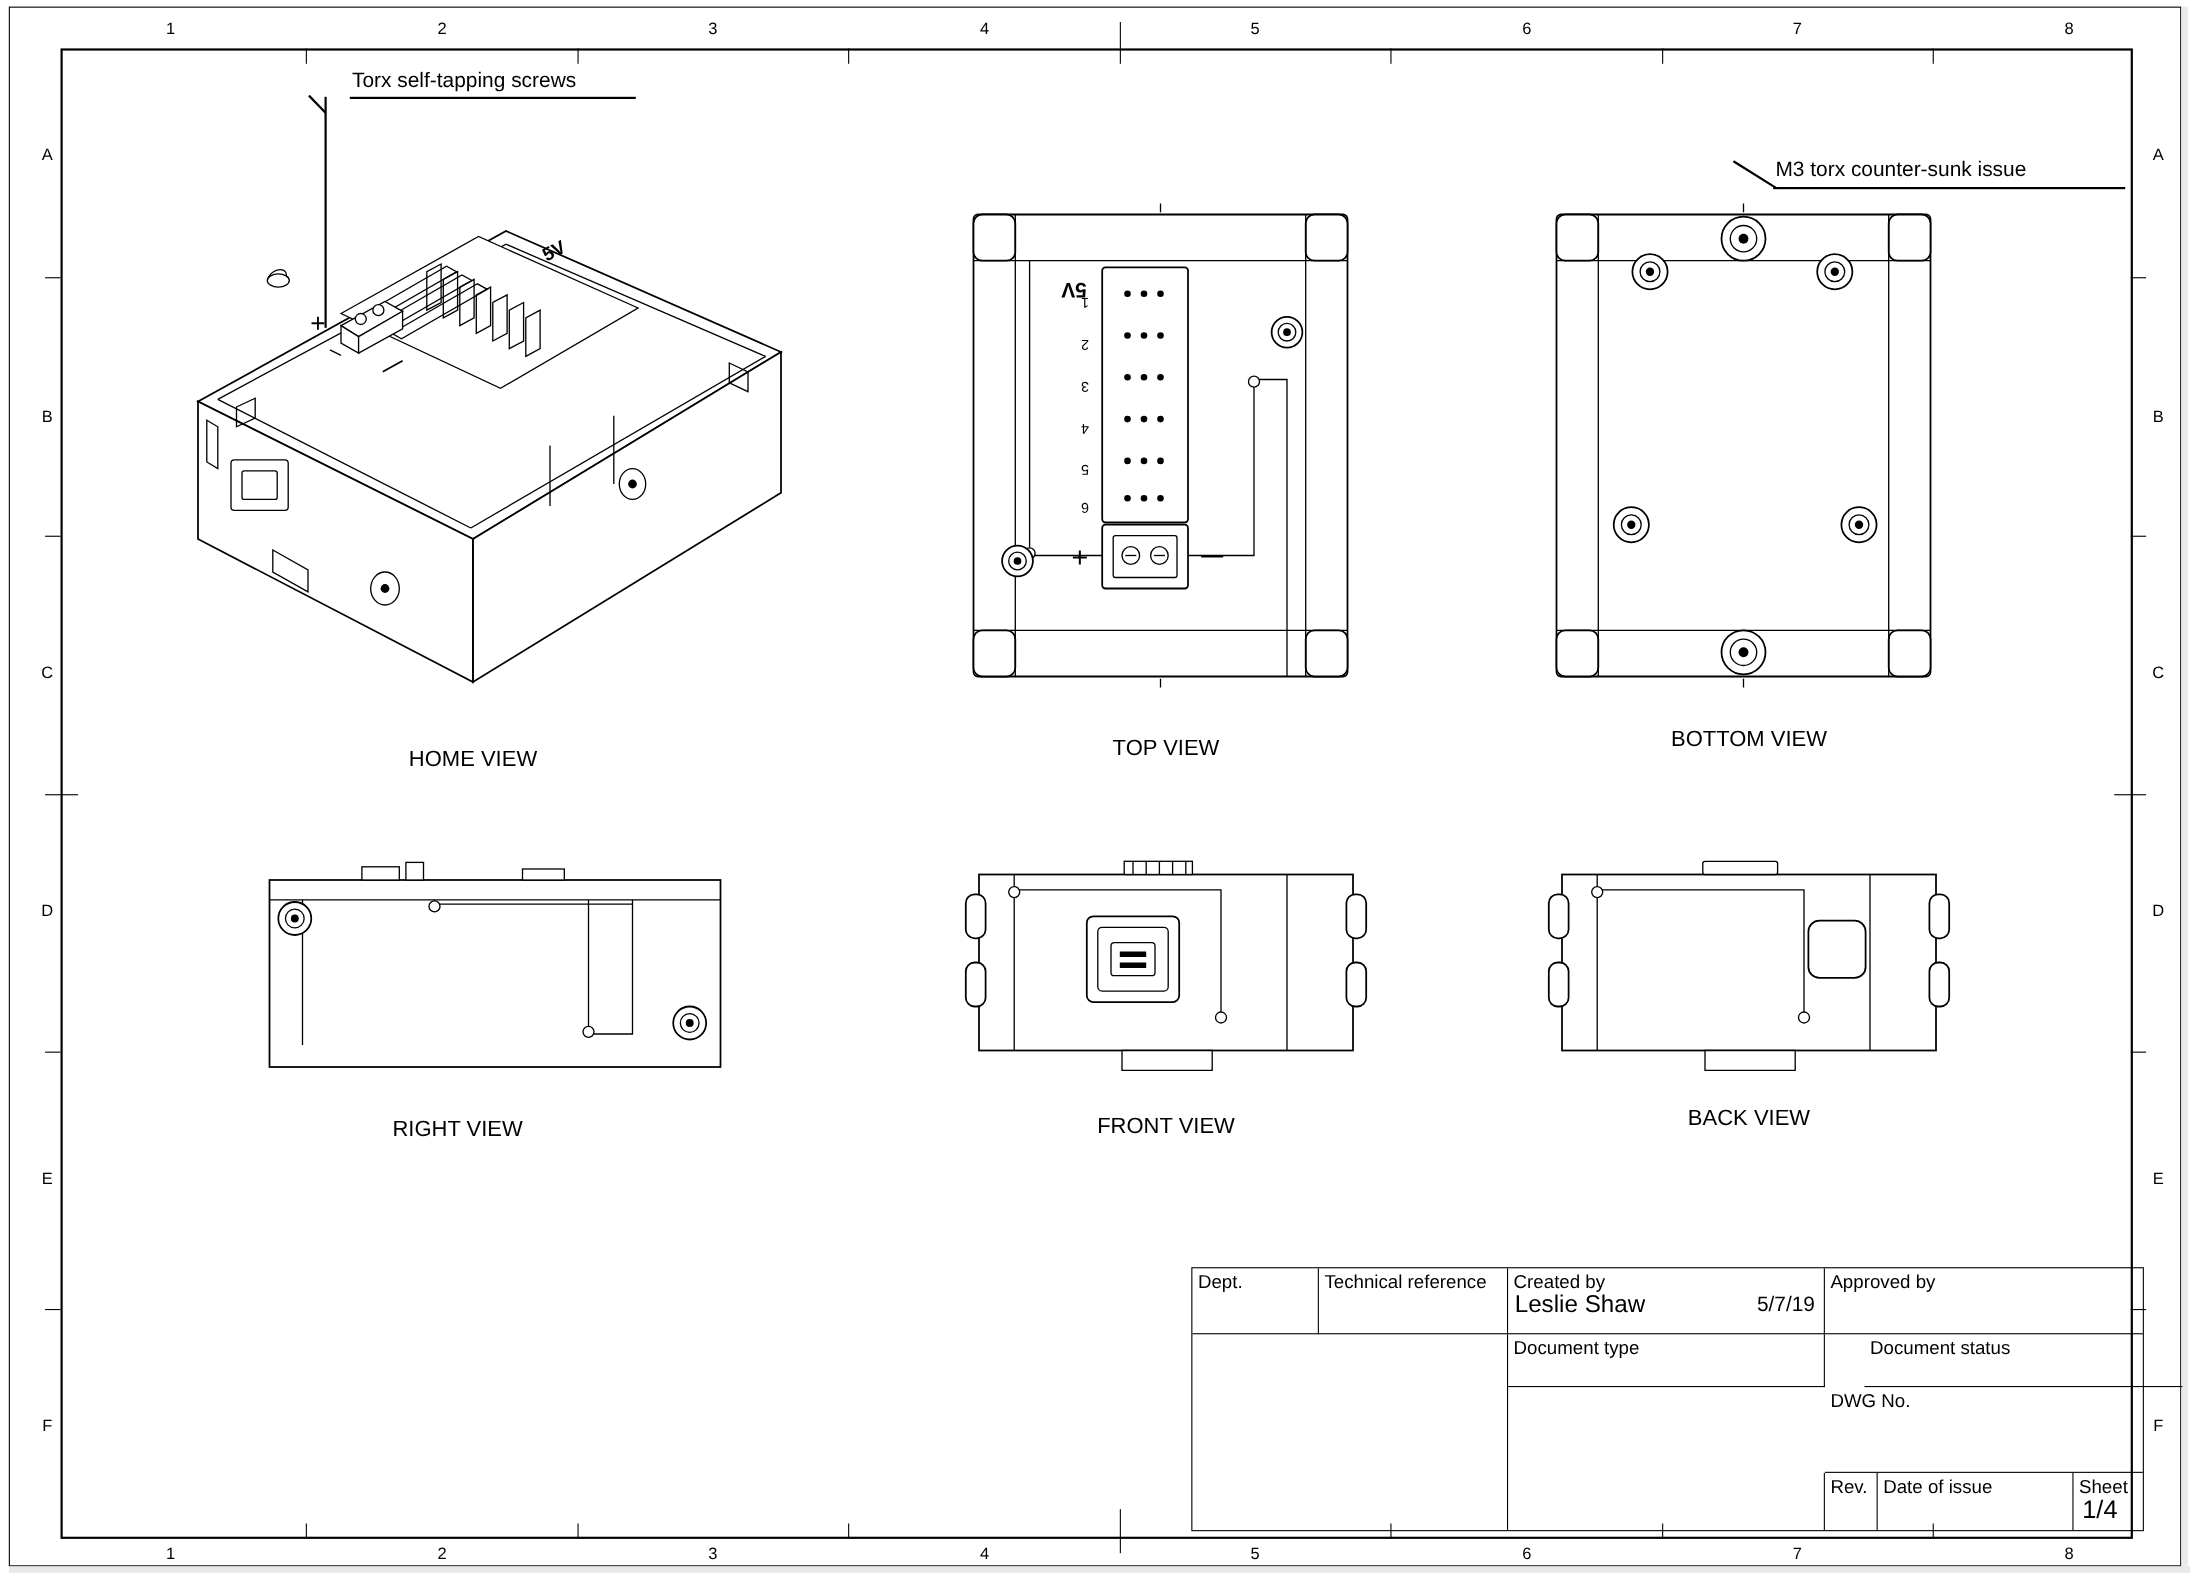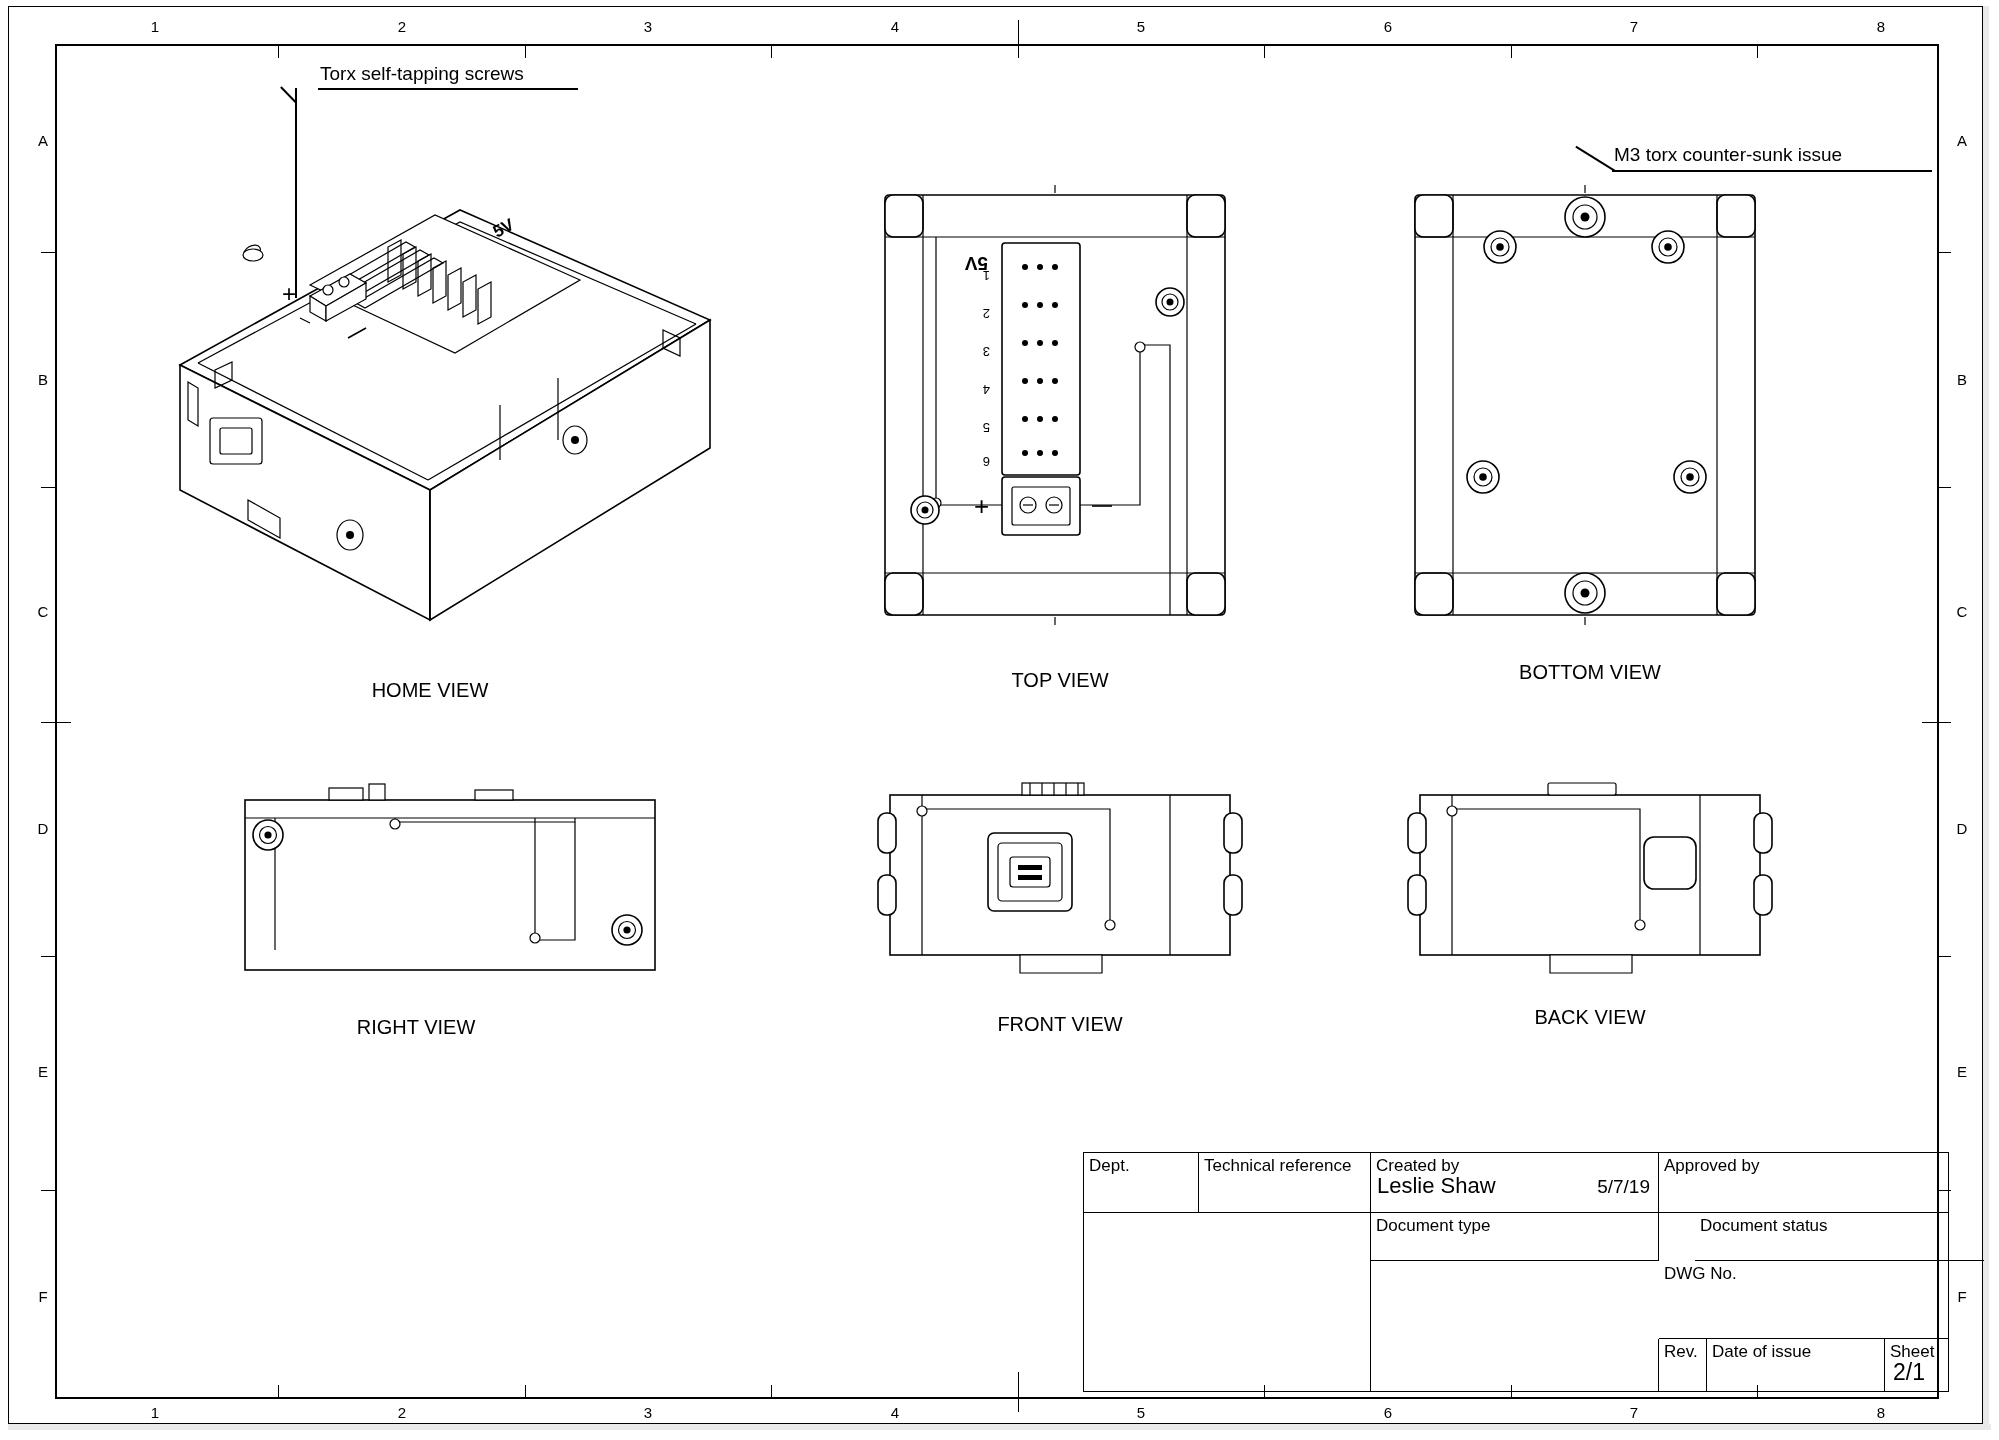--- a/index.html
+++ b/index.html
@@ -450,17 +450,17 @@
     <div class="cell" style="left:575px;top:186px;width:48px;height:52px;border-bottom:none;">
       <span class="lbl">Rev.</span>
       <span class="val-sm" style="left:6px;top:24px;"></span>
     </div>
     <div class="cell" style="left:623px;top:186px;width:178px;height:52px;border-bottom:none;">
       <span class="lbl">Date of issue</span>
       <span class="val-sm" style="left:6px;top:24px;"></span>
     </div>
     <div class="cell" style="left:801px;top:186px;width:63px;height:52px;border-right:none;border-bottom:none;">
       <span class="lbl">Sheet</span>
-      <span class="val" style="left:8px;top:20px;font-size:23px;">2/1</span>
+      <span class="val" style="left:8px;top:20px;font-size:23px;">1/4</span>
     </div>
   </div>
 
 </div>
 
 </body></html>

